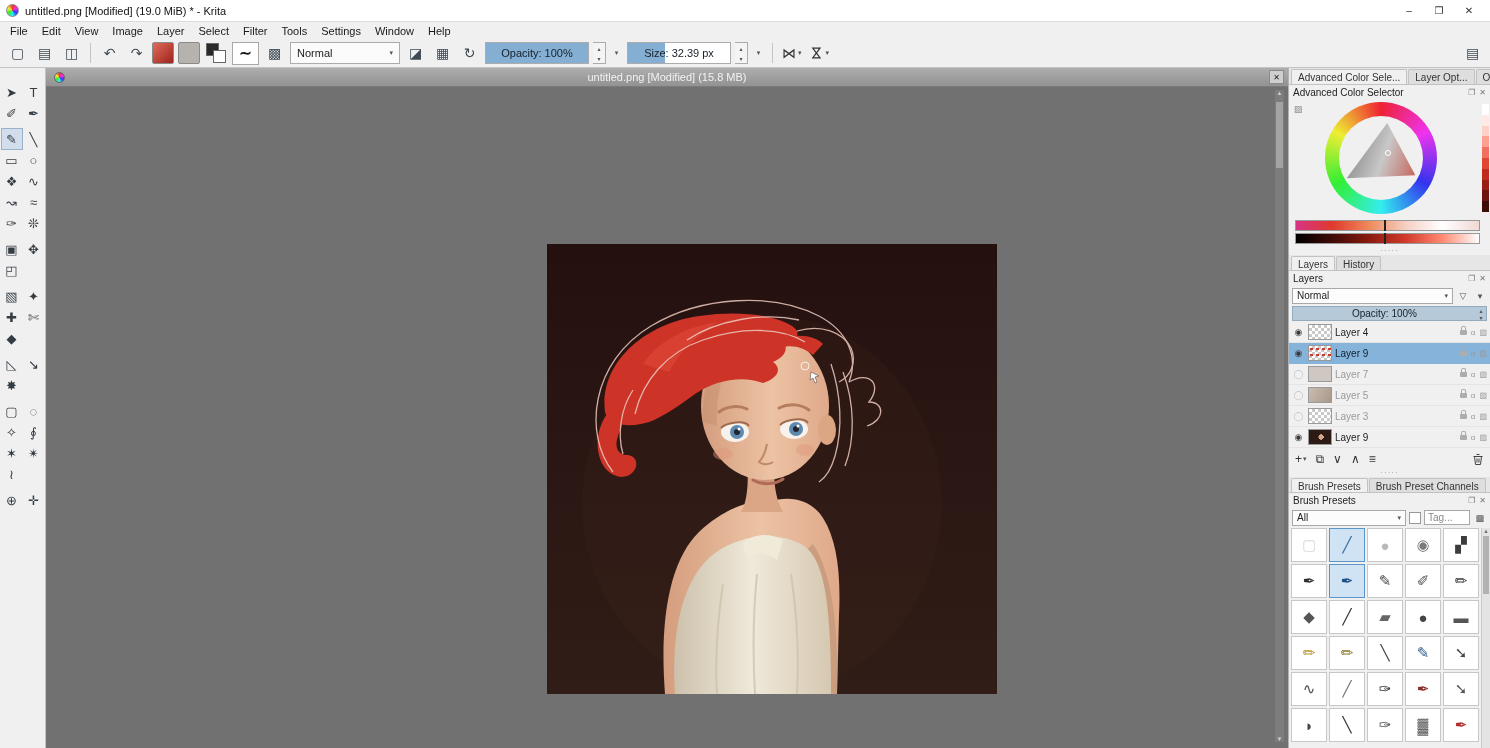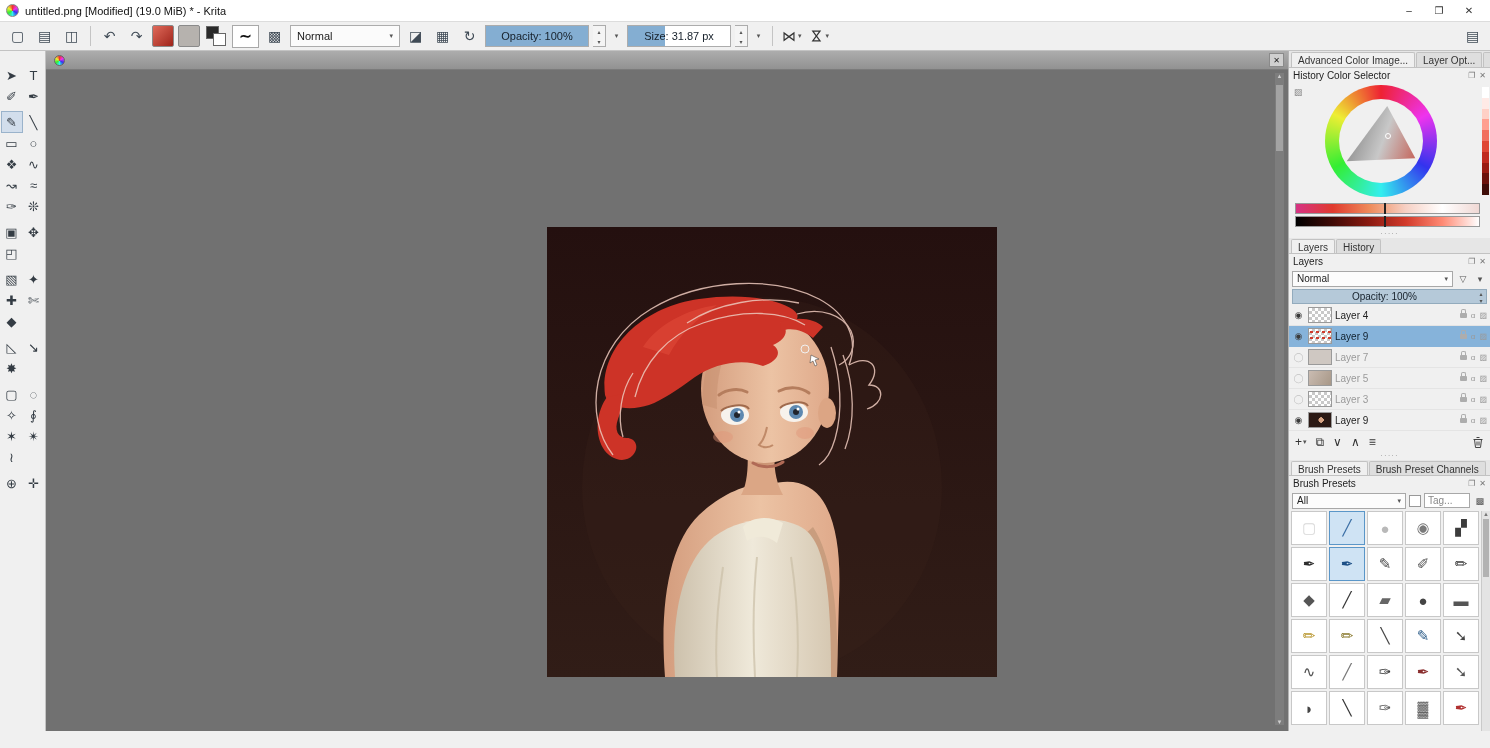--- a/index.html
+++ b/index.html
@@ -144,20 +144,33 @@
   <div class="titlebar">
     <span class="app-icon"></span>
     <span class="title-text">untitled.png [Modified]  (19.0 MiB) * - Krita</span>
     <span class="win-controls">
       <span class="win-btn">–</span>
       <span class="win-btn">❐</span>
       <span class="win-btn">✕</span>
     </span>
   </div>
 
+  <div class="menubar">
+      <span class="menu-item">File</span>
+      <span class="menu-item">Edit</span>
+      <span class="menu-item">View</span>
+      <span class="menu-item">Image</span>
+      <span class="menu-item">Layer</span>
+      <span class="menu-item">Select</span>
+      <span class="menu-item">Filter</span>
+      <span class="menu-item">Tools</span>
+      <span class="menu-item">Settings</span>
+      <span class="menu-item">Window</span>
+      <span class="menu-item">Help</span>
+    </div>
 
   <div class="toolbar">
     <span class="tb-btn">▢</span>
     <span class="tb-btn">▤</span>
     <span class="tb-btn">◫</span>
     <span class="tb-sep"></span>
     <span class="tb-btn">↶</span>
     <span class="tb-btn">↷</span>
     <span class="swatch-gradient"></span>
     <span class="swatch-pattern"></span>
@@ -178,21 +191,21 @@
       <span class="slider-fill" style="width: 100%;"></span>
       <span class="slider-label">Opacity:  100%</span>
     </span>
     <span class="spin">
         <span>▴</span>
         <span>▾</span>
       </span>
     <span class="mini-drop caret">▾</span>
     <span class="slider">
       <span class="slider-fill" style="width: 36%;"></span>
-      <span class="slider-label">Size:  31.87 px</span>
+      <span class="slider-label">Size:  32.39 px</span>
     </span>
     <span class="spin">
         <span>▴</span>
         <span>▾</span>
       </span>
     <span class="mini-drop caret">▾</span>
     <span class="tb-sep"></span>
     <span class="mirror-group">
       <span class="mirror-glyph">⋈</span>
       <span class="caret">▾</span>
@@ -282,20 +295,21 @@
         </div>
         <div class="tool-row tool-gap">
           <span class="tool-btn">⊕</span>
           <span class="tool-btn">✛</span>
         </div>
       </div>
 
     <div class="canvas-area">
       <div class="canvas-tabbar">
         <span class="canvas-logo"></span>
+        <span class="canvas-title">untitled.png [Modified]  (15.8 MB)</span>
         <span class="canvas-close">✕</span>
       </div>
       <div class="canvas-viewport">
 
         <svg class="artwork" viewBox="0 0 450 450" xmlns="http://www.w3.org/2000/svg">
           <defs>
             <linearGradient id="bgG" x1="0" y1="0" x2="0" y2="1">
               <stop offset="0" stop-color="#24100f"></stop>
                 <stop offset="1" stop-color="#311d17"></stop>
             </linearGradient>
@@ -373,27 +387,27 @@
           <span class="sa up">▲</span>
           <span class="v-thumb"></span>
           <span class="sa down">▼</span>
         </div>
       </div>
     </div>
 
     <div class="right-panel">
 
       <div class="dock-tabs">
-          <span class="dock-tab active">Advanced Color Image...</span>
+          <span class="dock-tab active">Advanced Color Sele...</span>
           <span class="dock-tab">Layer Opt...</span>
           <span class="dock-tab">Over...</span>
         </div>
 
       <div class="dock-header">
-        <span>History Color Selector</span>
+        <span>Advanced Color Selector</span>
         <span class="hdr-icons">
           <span>❐</span>
           <span>✕</span>
         </span>
       </div>
 
       <div class="color-area">
         <span class="mini-grid-btn">▨</span>
         <div class="wheel"></div>
         <div class="tri"></div>

